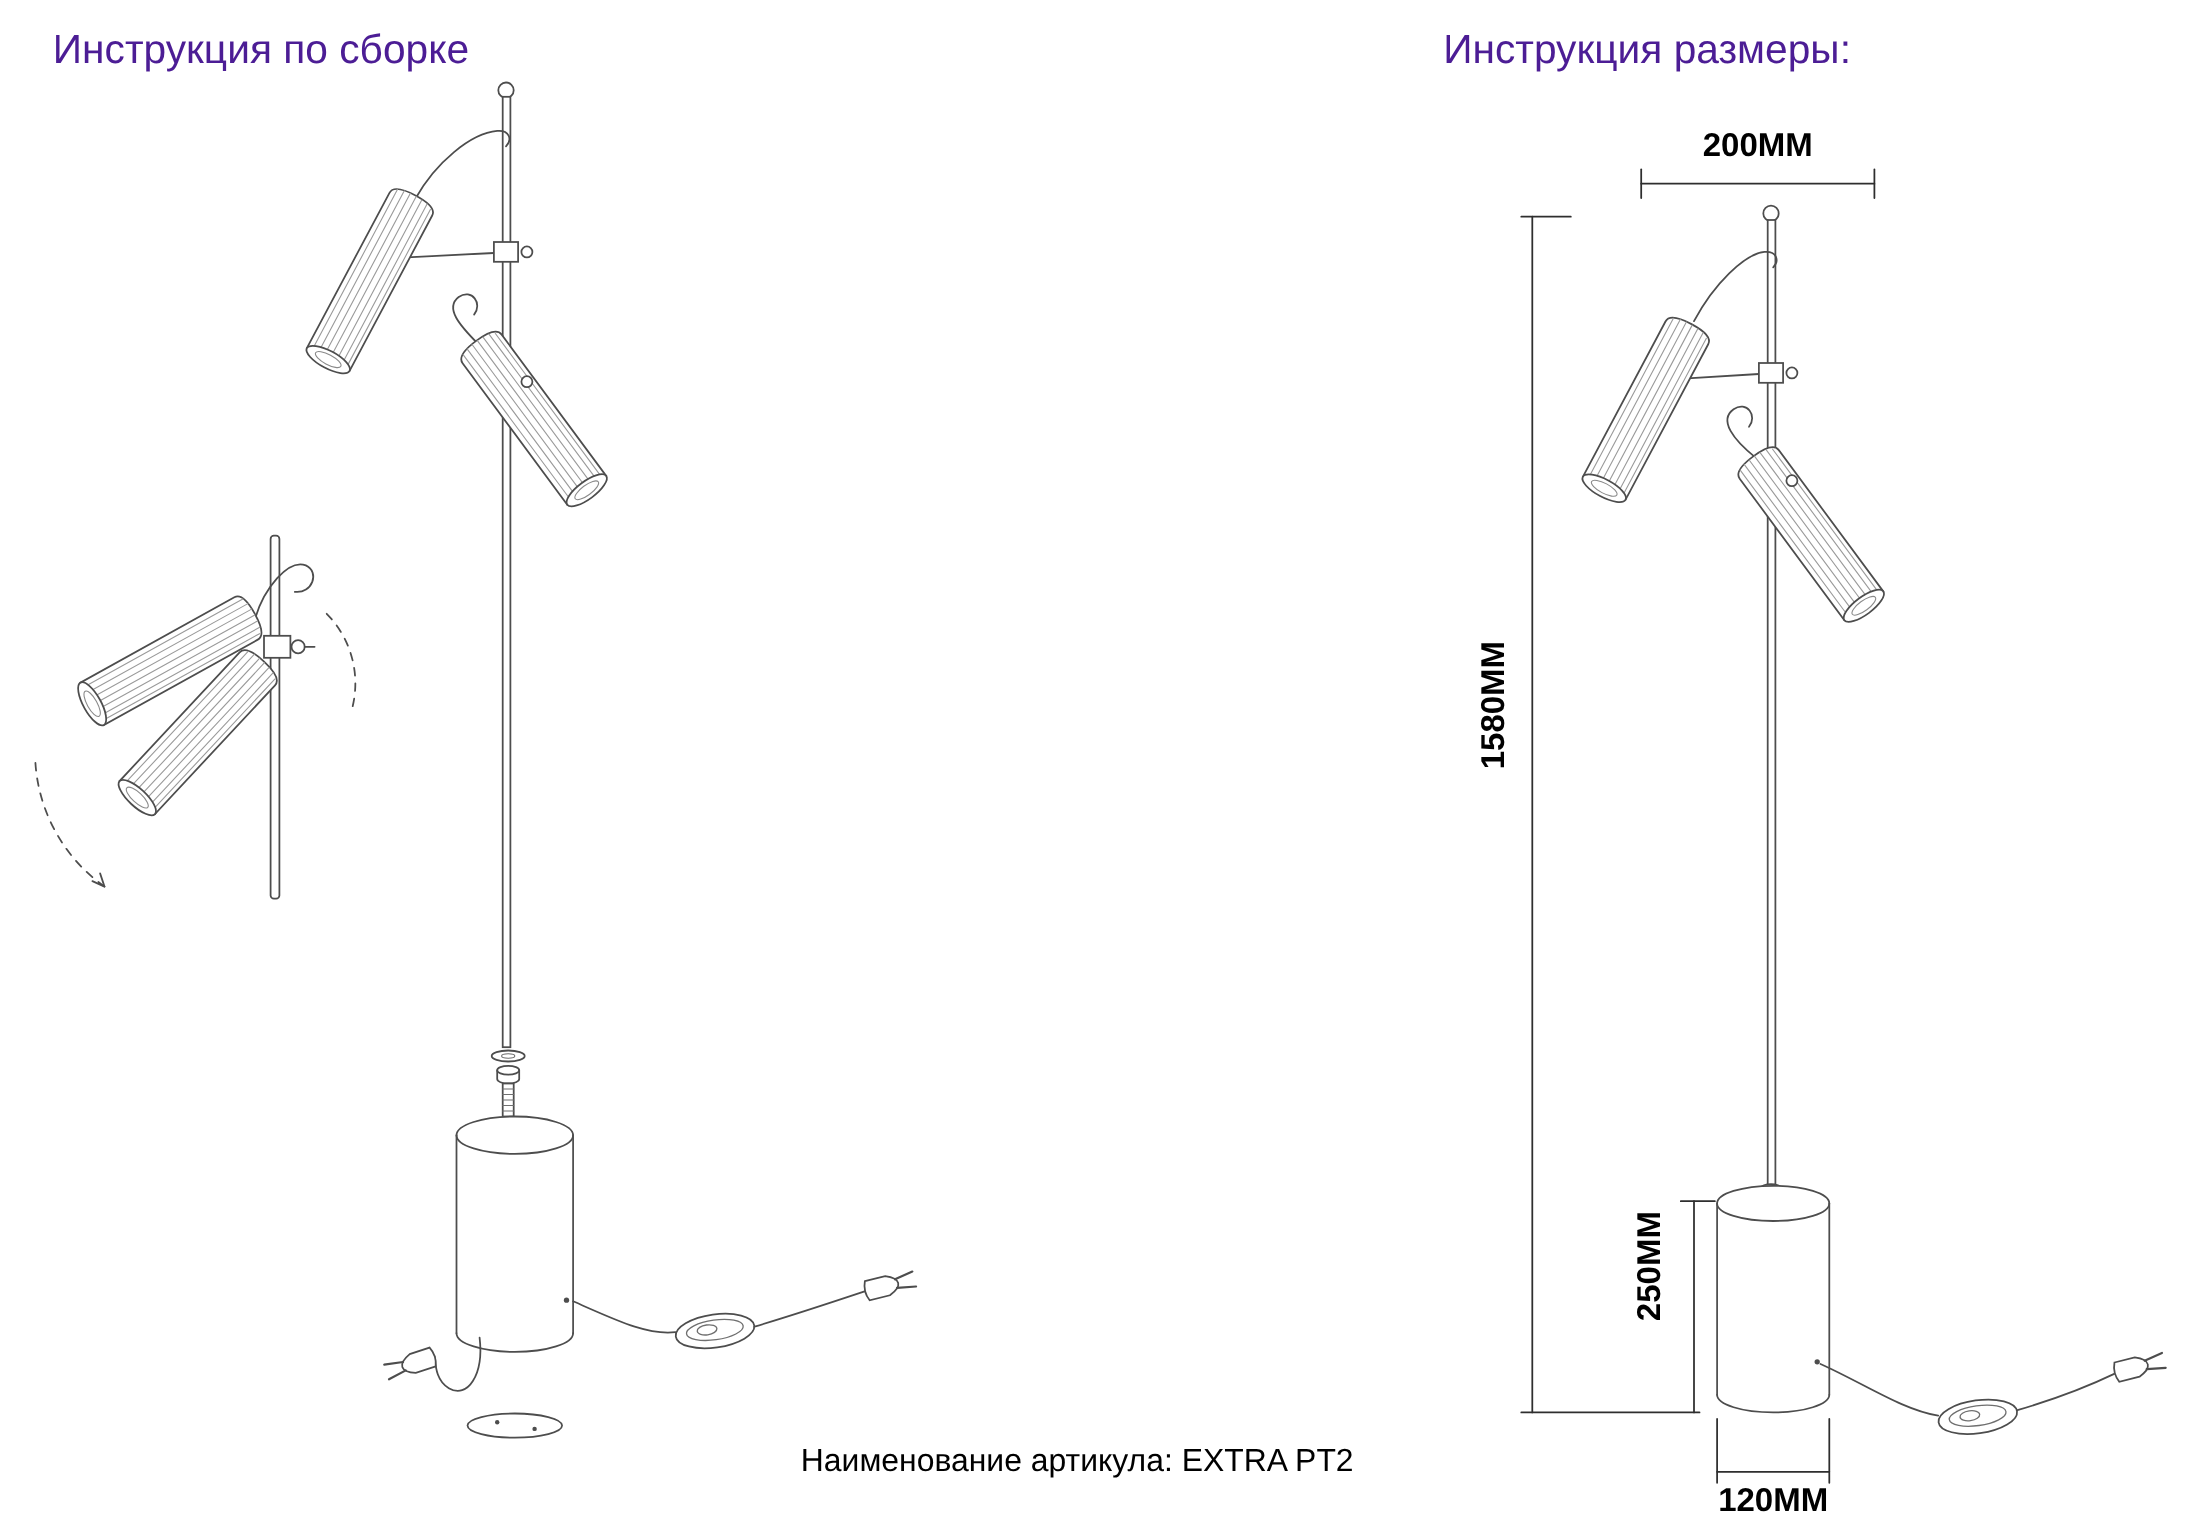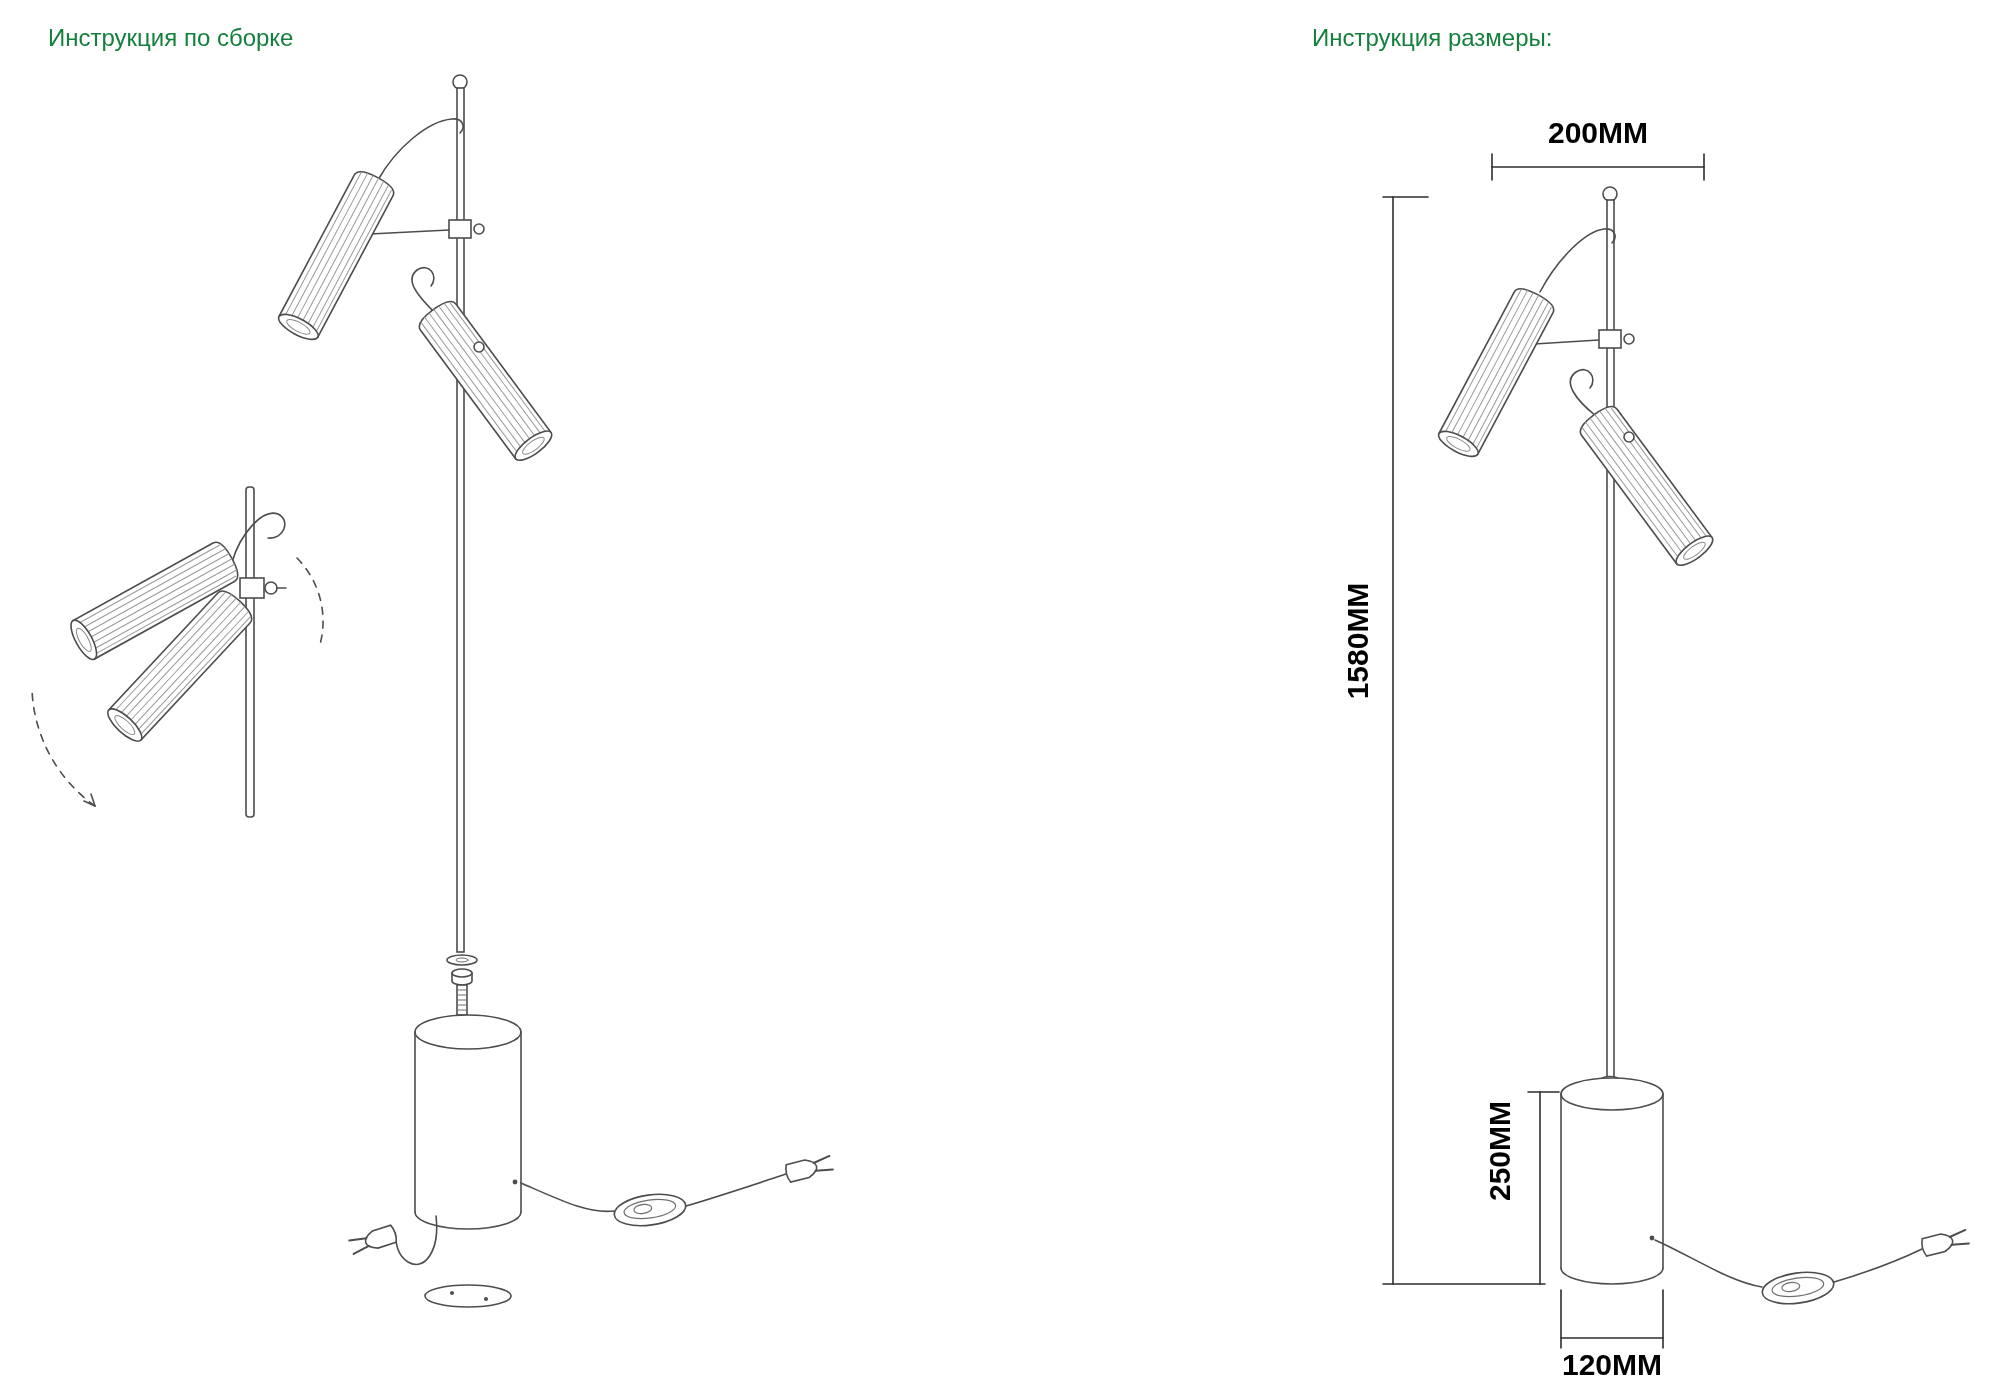--- a/index.html
+++ b/index.html
@@ -11,22 +11,22 @@
     height: 1380px;
     background: #ffffff;
     overflow: hidden;
   }
   .drawing {
     position: absolute;
     left: 0; top: 0;
   }
   .title {
     position: absolute;
-    font-size: 24px;
-    color: #15803d;
+    font-size: 37px;
+    color: #4c1d95;
     white-space: nowrap;
   }
   .title-left { left: 48px; top: 24px; }
   .title-right { left: 1312px; top: 24px; }
   .footer-label {
     position: absolute;
     left: 728px; top: 1312px;
     font-size: 29px;
     white-space: nowrap;
   }
@@ -43,20 +43,21 @@
   .dim-base-height { left: 1430px; top: 1134px; width: 140px; transform: rotate(-90deg); }
   .dim-base-width  { left: 1512px; top: 1348px; width: 200px; }
 </style>
 </head>
 <body>
 
 <div class="canvas">
 
   <div class="title title-left">Инструкция по сборке</div>
   <div class="title title-right">Инструкция размеры:</div>
+  <div class="footer-label">Наименование артикула: EXTRA PT2</div>
 
   <div class="dim-label dim-width">200MM</div>
   <div class="dim-label dim-height">1580MM</div>
   <div class="dim-label dim-base-height">250MM</div>
   <div class="dim-label dim-base-width">120MM</div>
 
   <svg class="drawing" width="2000" height="1380" viewBox="0 0 2000 1380" fill="none" stroke="#4d4d4d" stroke-width="1.6" stroke-linecap="round">
 
     <defs>
       <g id="lampHead">

